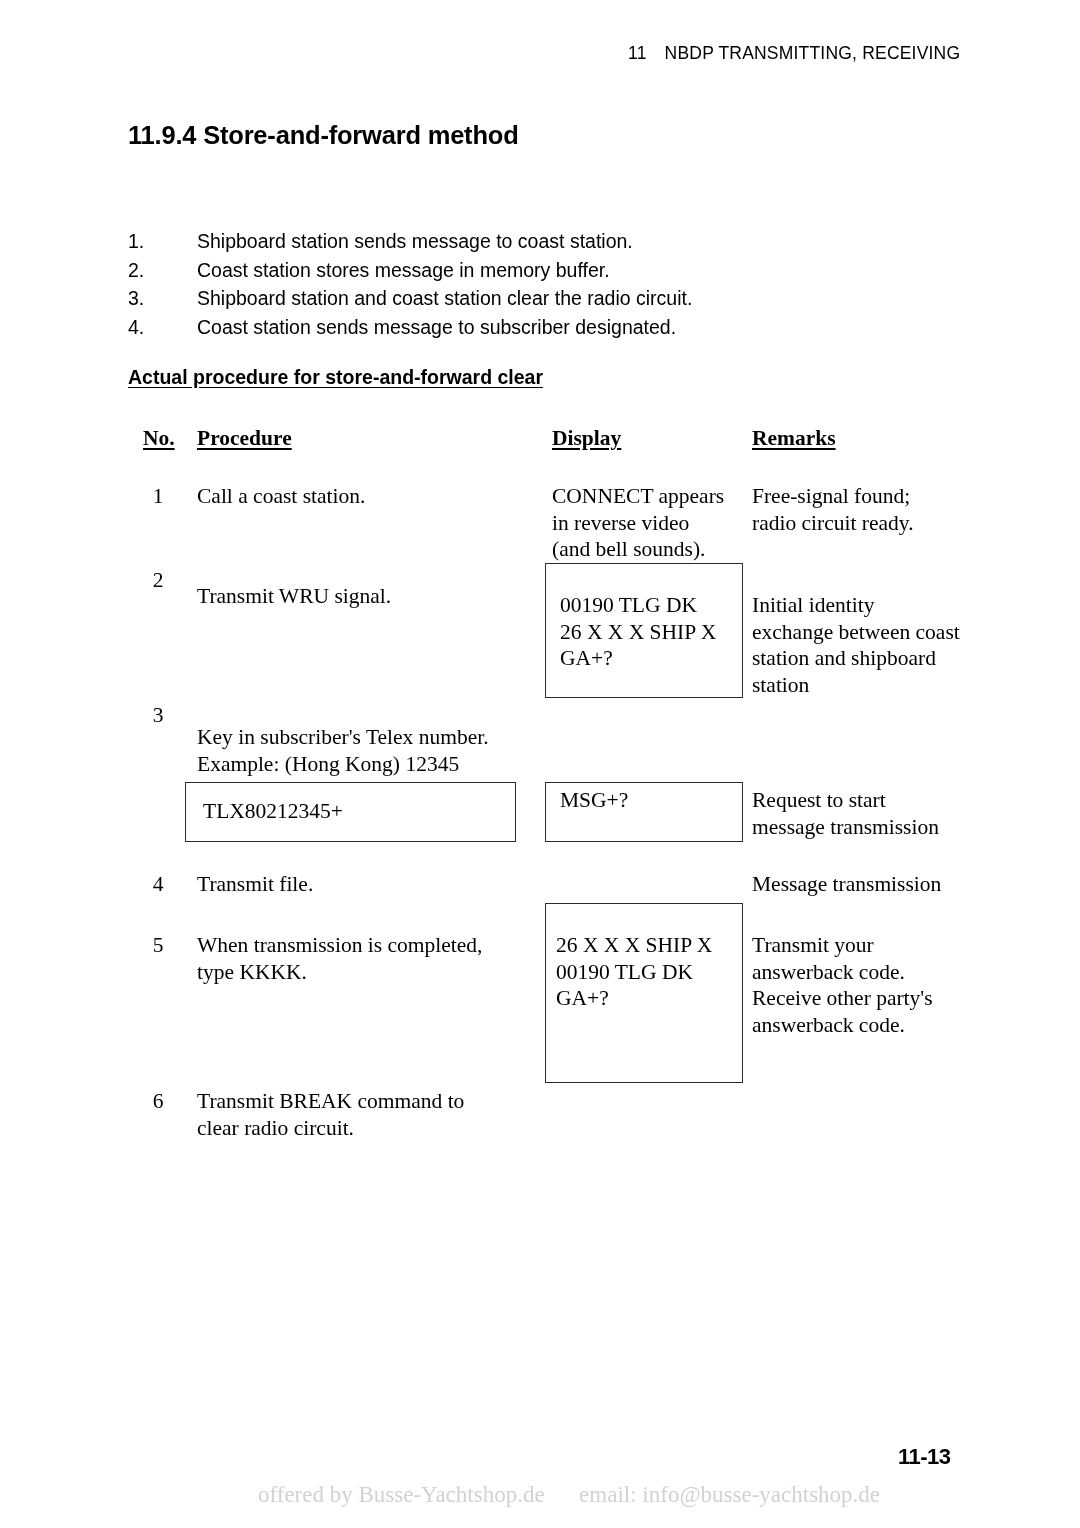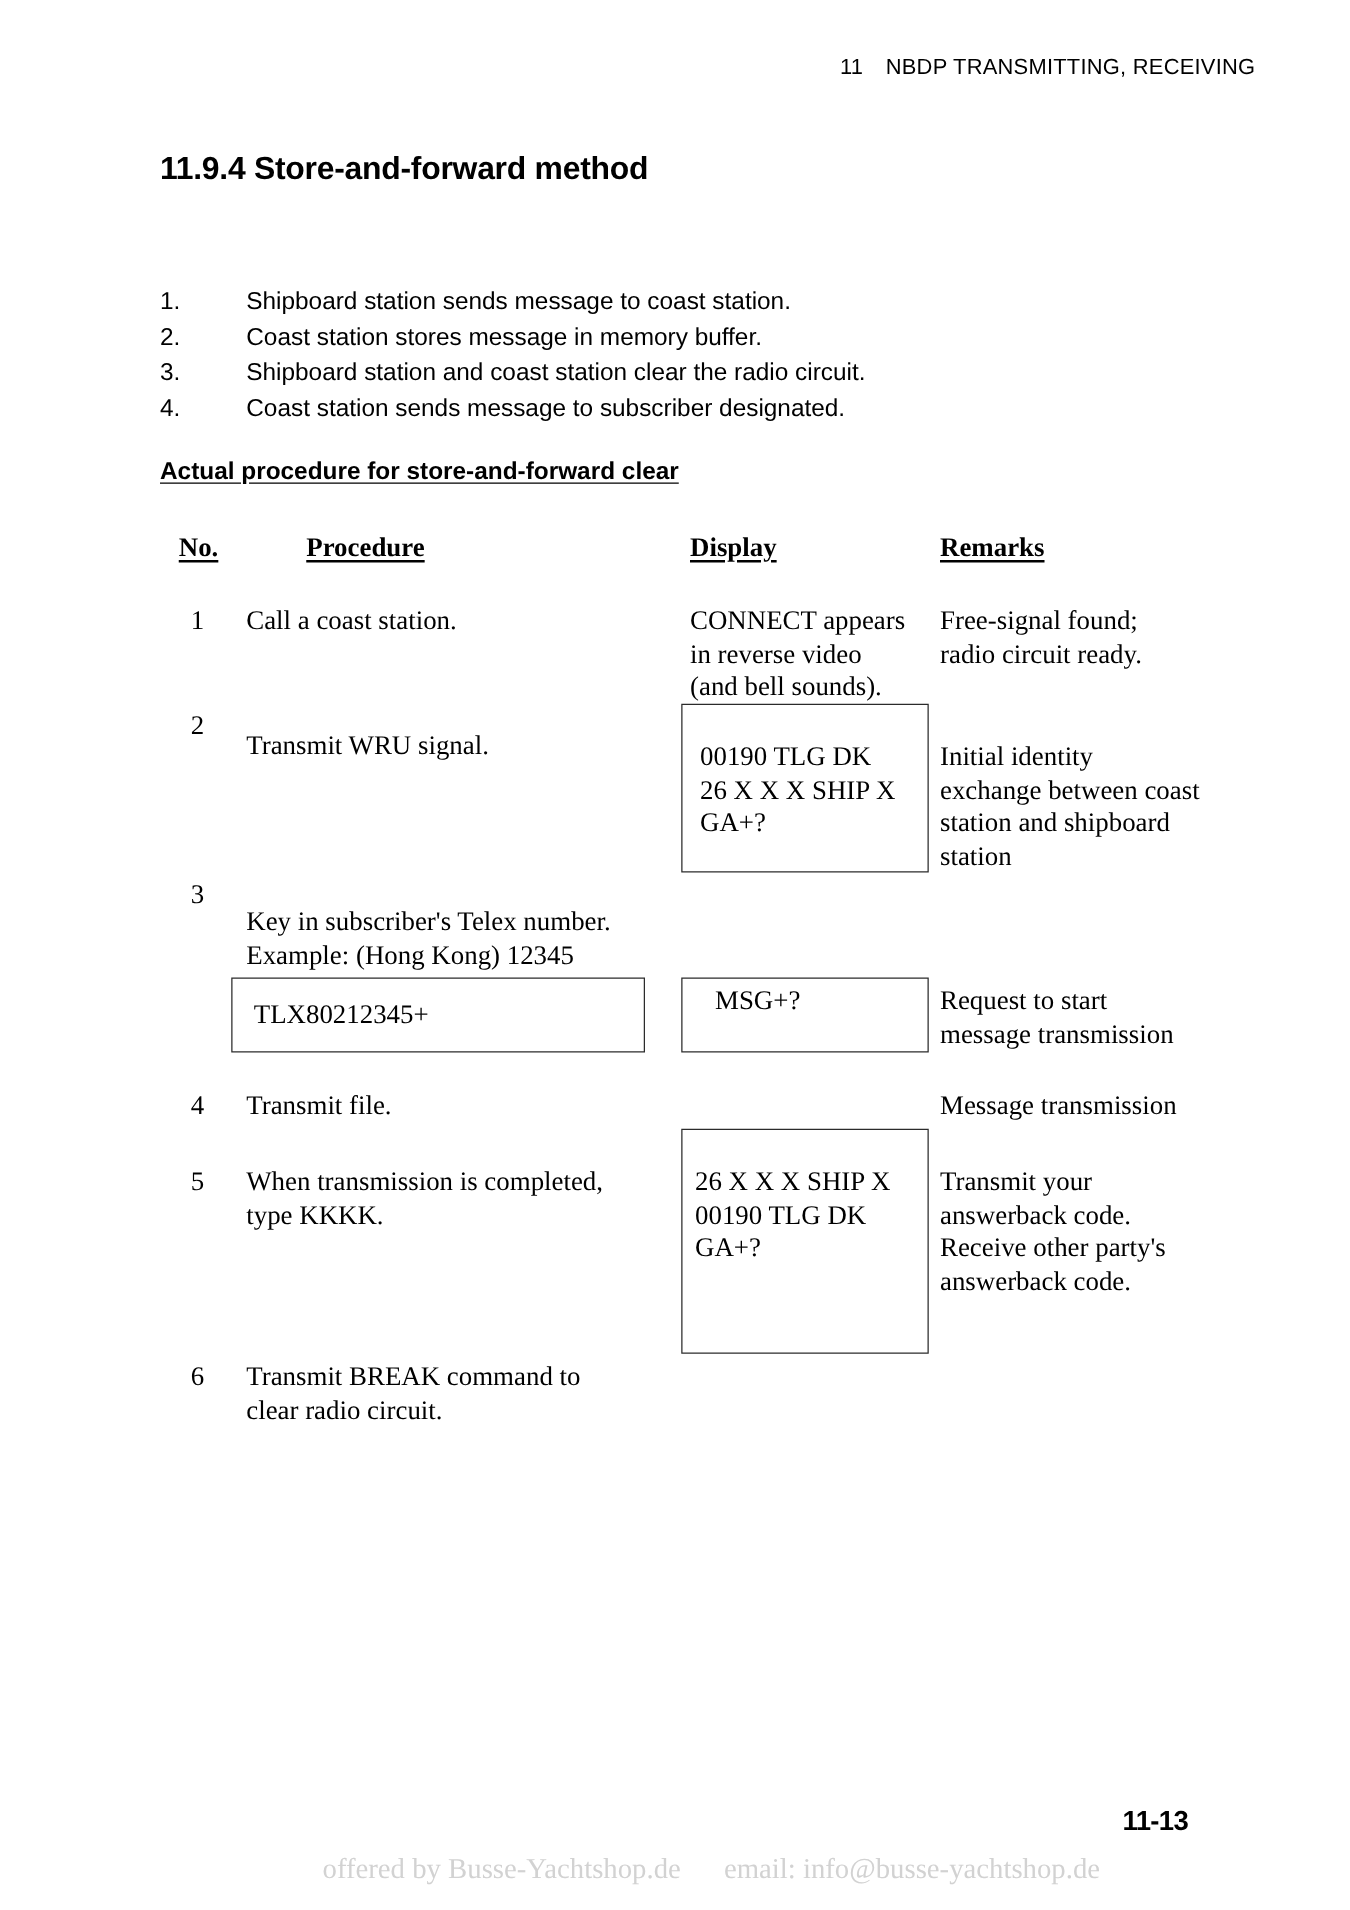--- a/index.html
+++ b/index.html
@@ -25,21 +25,21 @@
   
   .run-head {
     position: absolute;
     left: 628px;
     top: 43px;
     font-family: "Liberation Sans", "DejaVu Sans", sans-serif;
     font-size: 17.5px;
     letter-spacing: 0.2px;
     white-space: nowrap;
   }
-  .run-head .rh-num { margin-right: 18px; margin-left: 44px; }
+  .run-head .rh-num { margin-right: 18px; }
 
   
   .sect-title {
     position: absolute;
     left: 128px;
     top: 104px;
     font-family: "Liberation Sans", "DejaVu Sans", sans-serif;
     font-weight: bold;
     font-size: 25.5px;
     letter-spacing: -0.2px;
@@ -192,21 +192,21 @@
       <span class="li-num">4.</span>
       <span class="li-txt">Coast station sends message to subscriber designated.</span>
     </div>
   </div>
 
   <div class="subhead">Actual procedure for store-and-forward clear</div>
 
   <div class="proc">
 
     <div class="cell hdr col-no" style="top:425px;">No.</div>
-    <div class="cell hdr col-proc" style="top:425px;margin-left:48px;">Procedure</div>
+    <div class="cell hdr col-proc" style="top:425px;">Procedure</div>
     <div class="cell hdr col-disp" style="top:425px;">Display</div>
     <div class="cell hdr col-rem" style="top:425px;">Remarks</div>
 
     <div class="num-cell" style="top:483px;">1</div>
     <div class="cell col-proc" style="top:483px;">Call a coast station.</div>
     <div class="cell col-disp" style="top:483px;">CONNECT appears
 in reverse video
 (and bell sounds).</div>
     <div class="cell col-rem" style="top:483px;">Free-signal found;
 radio circuit ready.</div>
@@ -221,21 +221,21 @@
 exchange between coast
 station and shipboard
 station</div>
 
     <div class="num-cell" style="top:702px;">3</div>
     <div class="cell col-proc" style="top:724px; width:360px;">Key in subscriber's Telex number.
 Example: (Hong Kong) 12345</div>
     <div class="box" style="left:185px; top:782px; width:331px; height:60px;"></div>
     <div class="box-txt" style="left:203px; top:798px;">TLX80212345+</div>
     <div class="box" style="left:545px; top:782px; width:198px; height:60px;"></div>
-    <div class="box-txt" style="left:560px; top:787px; width:180px;margin-left:12px;">MSG+?</div>
+    <div class="box-txt" style="left:560px; top:787px; width:180px;">MSG+?</div>
     <div class="cell col-rem" style="top:787px;">Request to start
 message transmission</div>
 
     <div class="num-cell" style="top:871px;">4</div>
     <div class="cell col-proc" style="top:871px;">Transmit file.</div>
     <div class="cell col-rem" style="top:871px;">Message transmission</div>
 
     <div class="num-cell" style="top:932px;">5</div>
     <div class="cell col-proc" style="top:932px; width:340px;">When transmission is completed,
 type KKKK.</div>

